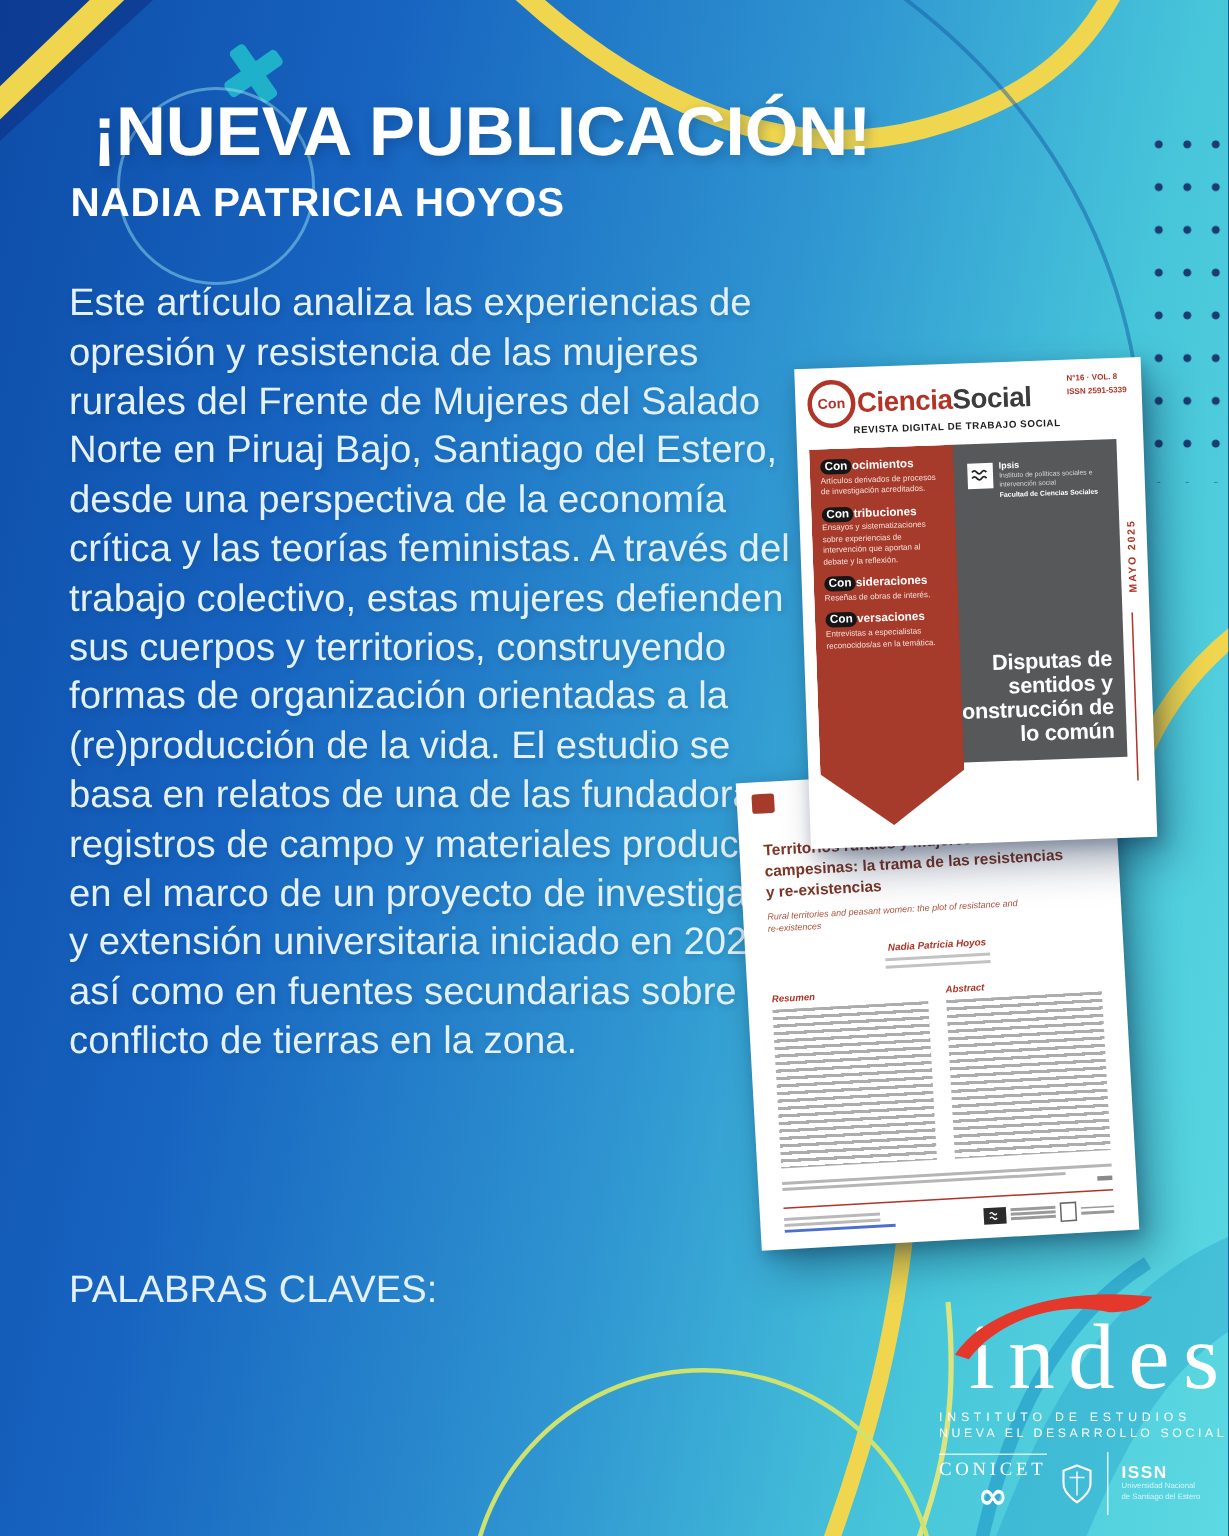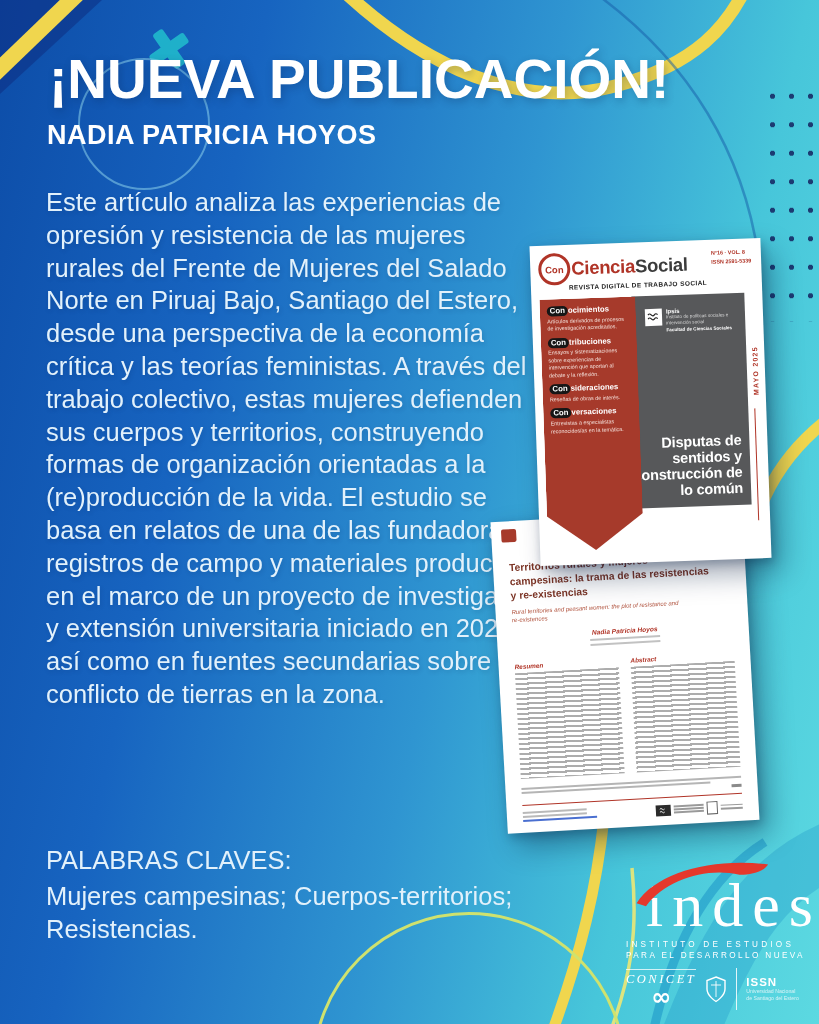--- a/index.html
+++ b/index.html
@@ -14,21 +14,21 @@
     background-image:radial-gradient(circle,#1c3b72 2.4px,transparent 2.9px);
     background-size:19px 28.5px;
   }
   .xmark{position:absolute;left:148px;top:28px;width:42px;height:42px;transform:rotate(10deg);z-index:1;opacity:.85;}
   .xmark::before,.xmark::after{content:"";position:absolute;left:0;top:15px;width:42px;height:12px;background:#21bfce;border-radius:3px;}
   .xmark::before{transform:rotate(45deg);}
   .xmark::after{transform:rotate(-45deg);}
   .circle-thin{position:absolute;left:78px;top:58px;width:128px;height:128px;border:2px solid rgba(150,220,240,.5);border-radius:50%;z-index:1;}
   .circle-green{position:absolute;left:312px;top:912px;width:308px;height:308px;border:3px solid #cfe26e;border-radius:50%;z-index:1;}
 
-  .title{position:absolute;left:46px;top:44px;z-index:2;margin:3px;color:#fff;font-size:55px;font-weight:800;
+  .title{position:absolute;left:46px;top:44px;z-index:2;margin:16px;color:#fff;font-size:46px;font-weight:800;
     letter-spacing:0;white-space:nowrap;text-shadow:2px 3px 8px rgba(10,40,90,.3);}
   .subtitle{position:absolute;left:47px;top:120px;z-index:2;margin:0;color:#fff;font-size:27px;font-weight:700;letter-spacing:.5px;}
   .abstract{position:absolute;left:46px;top:186px;width:500px;z-index:2;margin:0;color:#e2f1fb;font-size:25.5px;
     line-height:32.8px;text-shadow:1px 2px 4px rgba(10,40,90,.18);}
   .kw-label{position:absolute;left:46px;top:846px;z-index:2;color:#e2f1fb;font-size:25.5px;}
   .kw{position:absolute;left:46px;top:880px;width:540px;z-index:2;color:#e2f1fb;font-size:25.5px;line-height:33px;}
 
   
   .doc{box-sizing:border-box;background:#fff;box-shadow:10px 14px 28px rgba(5,25,60,.38),2px 4px 10px rgba(5,25,60,.25);}
   .cover{position:absolute;left:535px;top:242px;width:231px;height:320px;transform:rotate(-2deg);z-index:5;padding:8px 8px 0 8px;}
@@ -85,21 +85,21 @@
   .minisq{width:9px;height:11px;border:1px solid #666;}
 
   
   .indes{position:absolute;left:626px;top:864px;width:190px;z-index:2;color:#fff;}
   .swoosh{position:absolute;left:0px;top:-6px;width:156px;height:46px;transform:rotate(-4deg);}
   .indes-word{font-family:"Liberation Serif",serif;font-size:62px;line-height:1;letter-spacing:9px;margin:10px 0 0 20px;}
   .indes-l1{margin-top:4px;font-size:8.2px;letter-spacing:3.2px;text-align:left;padding-right:6px;white-space:nowrap;}
   .indes-l2{font-size:8.2px;letter-spacing:2.4px;margin-top:2px;white-space:nowrap;}
   .partners{margin-top:8px;display:flex;align-items:center;gap:9px;}
   .conicet{text-align:center;}
-  .conicet-name{font-family:"Liberation Serif",serif;font-size:12.5px;letter-spacing:2.5px;border-top:1px solid rgba(255,255,255,.75);padding-top:2px;font-style:italic;}
+  .conicet-name{font-family:"Liberation Serif",serif;font-size:12.5px;letter-spacing:2.5px;border-top:1px solid rgba(255,255,255,.75);padding-top:2px;}
   .lemniscate{font-family:"DejaVu Sans",sans-serif;font-size:24px;font-weight:700;line-height:.9;}
   .vline{width:1px;height:42px;background:rgba(255,255,255,.85);}
   .unse-name{font-size:11.5px;font-weight:700;letter-spacing:1px;}
   .unse-d{font-size:5.2px;color:#d9f3f6;line-height:1.3;}
 </style>
 </head>
 <body>
 
 <div class="poster">
 
@@ -117,21 +117,20 @@
 
   <div class="dots"></div>
   <div class="xmark"></div>
   <div class="circle-thin"></div>
   <div class="circle-green"></div>
 
   <h1 class="title">¡NUEVA PUBLICACIÓN!</h1>
   <h2 class="subtitle">NADIA PATRICIA HOYOS</h2>
   <p class="abstract">Este artículo analiza las experiencias de opresión y resistencia de las mujeres rurales del Frente de Mujeres del Salado Norte en Piruaj Bajo, Santiago del Estero, desde una perspectiva de la economía crítica y las teorías feministas. A través del trabajo colectivo, estas mujeres defienden sus cuerpos y territorios, construyendo formas de organización orientadas a la (re)producción de la vida. El estudio se basa en relatos de una de las fundadoras, registros de campo y materiales producidos en el marco de un proyecto de investigación y extensión universitaria iniciado en 2022, así como en fuentes secundarias sobre el conflicto de tierras en la zona.</p>
   <div class="kw-label">PALABRAS CLAVES:</div>
-  <div class="kw">Mujeres campesinas; Cuerpos-territorios; Resistencias.</div>
 
   <div class="doc page">
     <div class="pg-redcorner"></div>
     <div class="pg-title">Territorios rurales y mujeres campesinas: la trama de las resistencias y re-existencias</div>
     <div class="pg-subtitle">Rural territories and peasant women: the plot of resistance and re-existences</div>
     <div class="pg-authorwrap">
       <div class="pg-author">Nadia Patricia Hoyos</div>
       <div class="bar"></div>
       <div class="bar"></div>
     </div>
@@ -226,21 +225,21 @@
       <div class="cov-redline"></div>
     </div>
   </div>
 
   <div class="indes">
     <svg class="swoosh" viewBox="0 0 170 50">
       <path d="M10,44 C34,12 96,0 156,12 C150,20 136,22 124,21 C90,10 44,20 20,48 Z" fill="#e5382c"></path>
     </svg>
     <div class="indes-word">indes</div>
     <div class="indes-l1">INSTITUTO DE ESTUDIOS</div>
-    <div class="indes-l2">PARA EL DESARROLLO NUEVA</div>
+    <div class="indes-l2">NUEVA EL DESARROLLO SOCIAL</div>
     <div class="partners">
       <div class="conicet">
         <div class="conicet-name">CONICET</div>
         <div class="lemniscate">∞</div>
       </div>
       <svg width="22" height="27" viewBox="0 0 22 27">
         <path d="M11,1 L20,4.5 V13 C20,20 11,25.5 11,25.5 C11,25.5 2,20 2,13 V4.5 Z" stroke="#fff" stroke-width="1.4" fill="none"></path>
         <path d="M6,9 H16 M11,5 V21" stroke="#fff" stroke-width="0.9" fill="none"></path>
       </svg>
       <div class="vline"></div>

